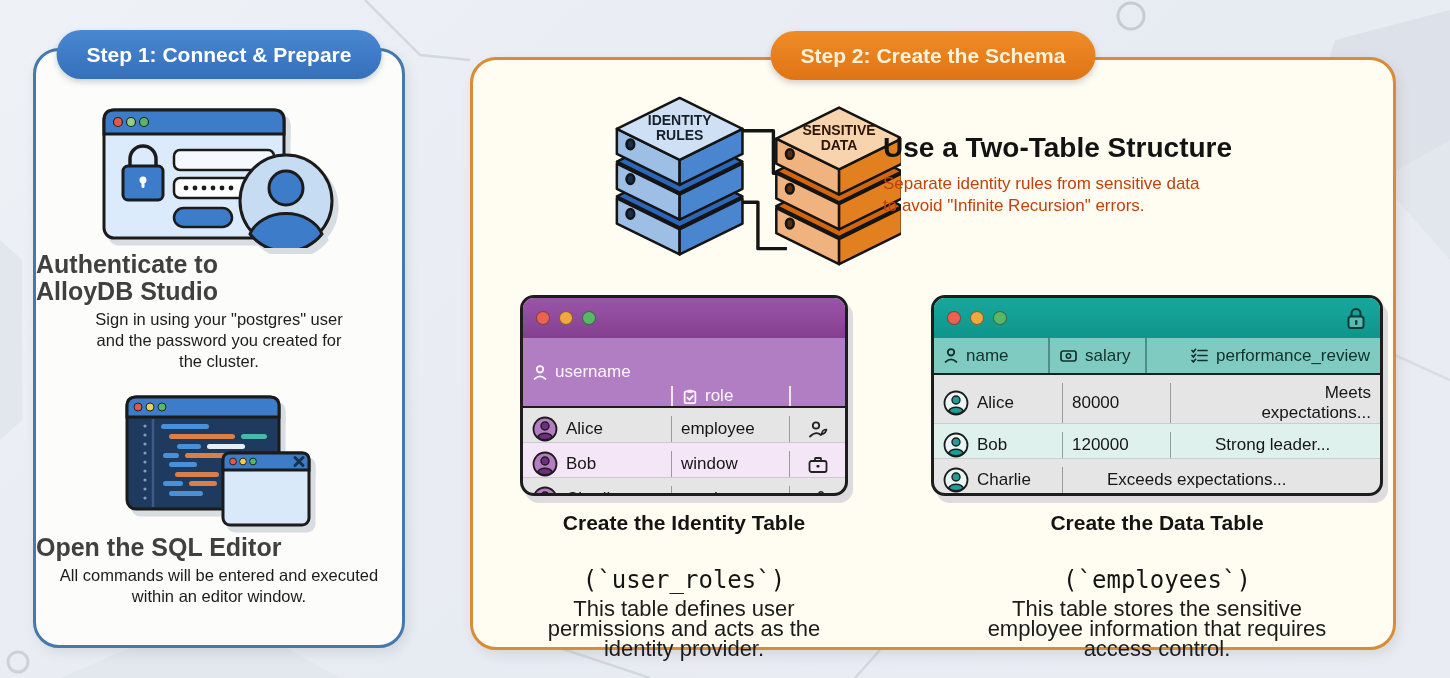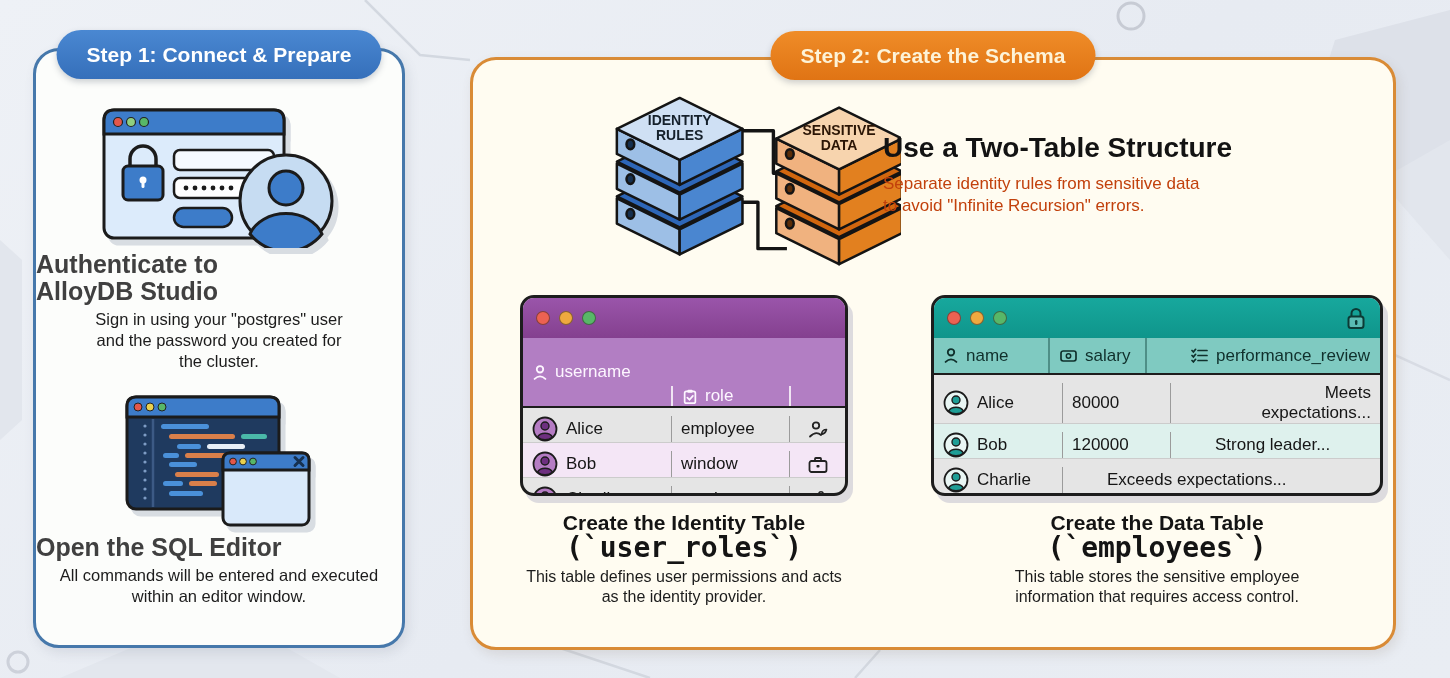--- a/index.html
+++ b/index.html
@@ -75,22 +75,22 @@
   .tbl-identity .c1{ width:148px; } .tbl-identity .c2{ width:118px; } .tbl-identity .c3{ flex:1; justify-content:center; }
   .tbl-employees .c1{ width:128px; } .tbl-employees .c2{ width:108px; } .tbl-employees .c3{ flex:1;padding-left:44px; }
   .row-alt-purple{ background:#f4e6f6; }
   .row-alt-teal{ background:#def1ed; }
 
   
   .caption{ position:absolute; text-align:center; color:#141414; }
   .caption-identity{ left:11px; top:450px; width:400px; }
   .caption-employees{ left:474px; top:450px; width:420px; }
   .caption .cap-title{ font-size:21px; font-weight:bold; line-height:25px; }
-  .caption .cap-code{ font-size:28px; font-weight:bold; font-family:"DejaVu Sans Mono", monospace; line-height:26px; }
-  .caption .cap-desc{ font-size:16px; line-height:20px; margin:6px auto 0; color:#1c1c1c; }
+  .caption .cap-code{ font-size:24px; font-weight:normal; font-family:"DejaVu Sans Mono", monospace; line-height:26px;margin-top:32px; }
+  .caption .cap-desc{ font-size:22px; line-height:20px; margin:6px auto 0; color:#1c1c1c; }
   .caption-identity .cap-desc{ width:330px; }
   .caption-employees .cap-desc{ width:356px; }
 
   svg{ display:block; }
 </style>
 </head>
 <body>
 
 <div class="canvas">
 

